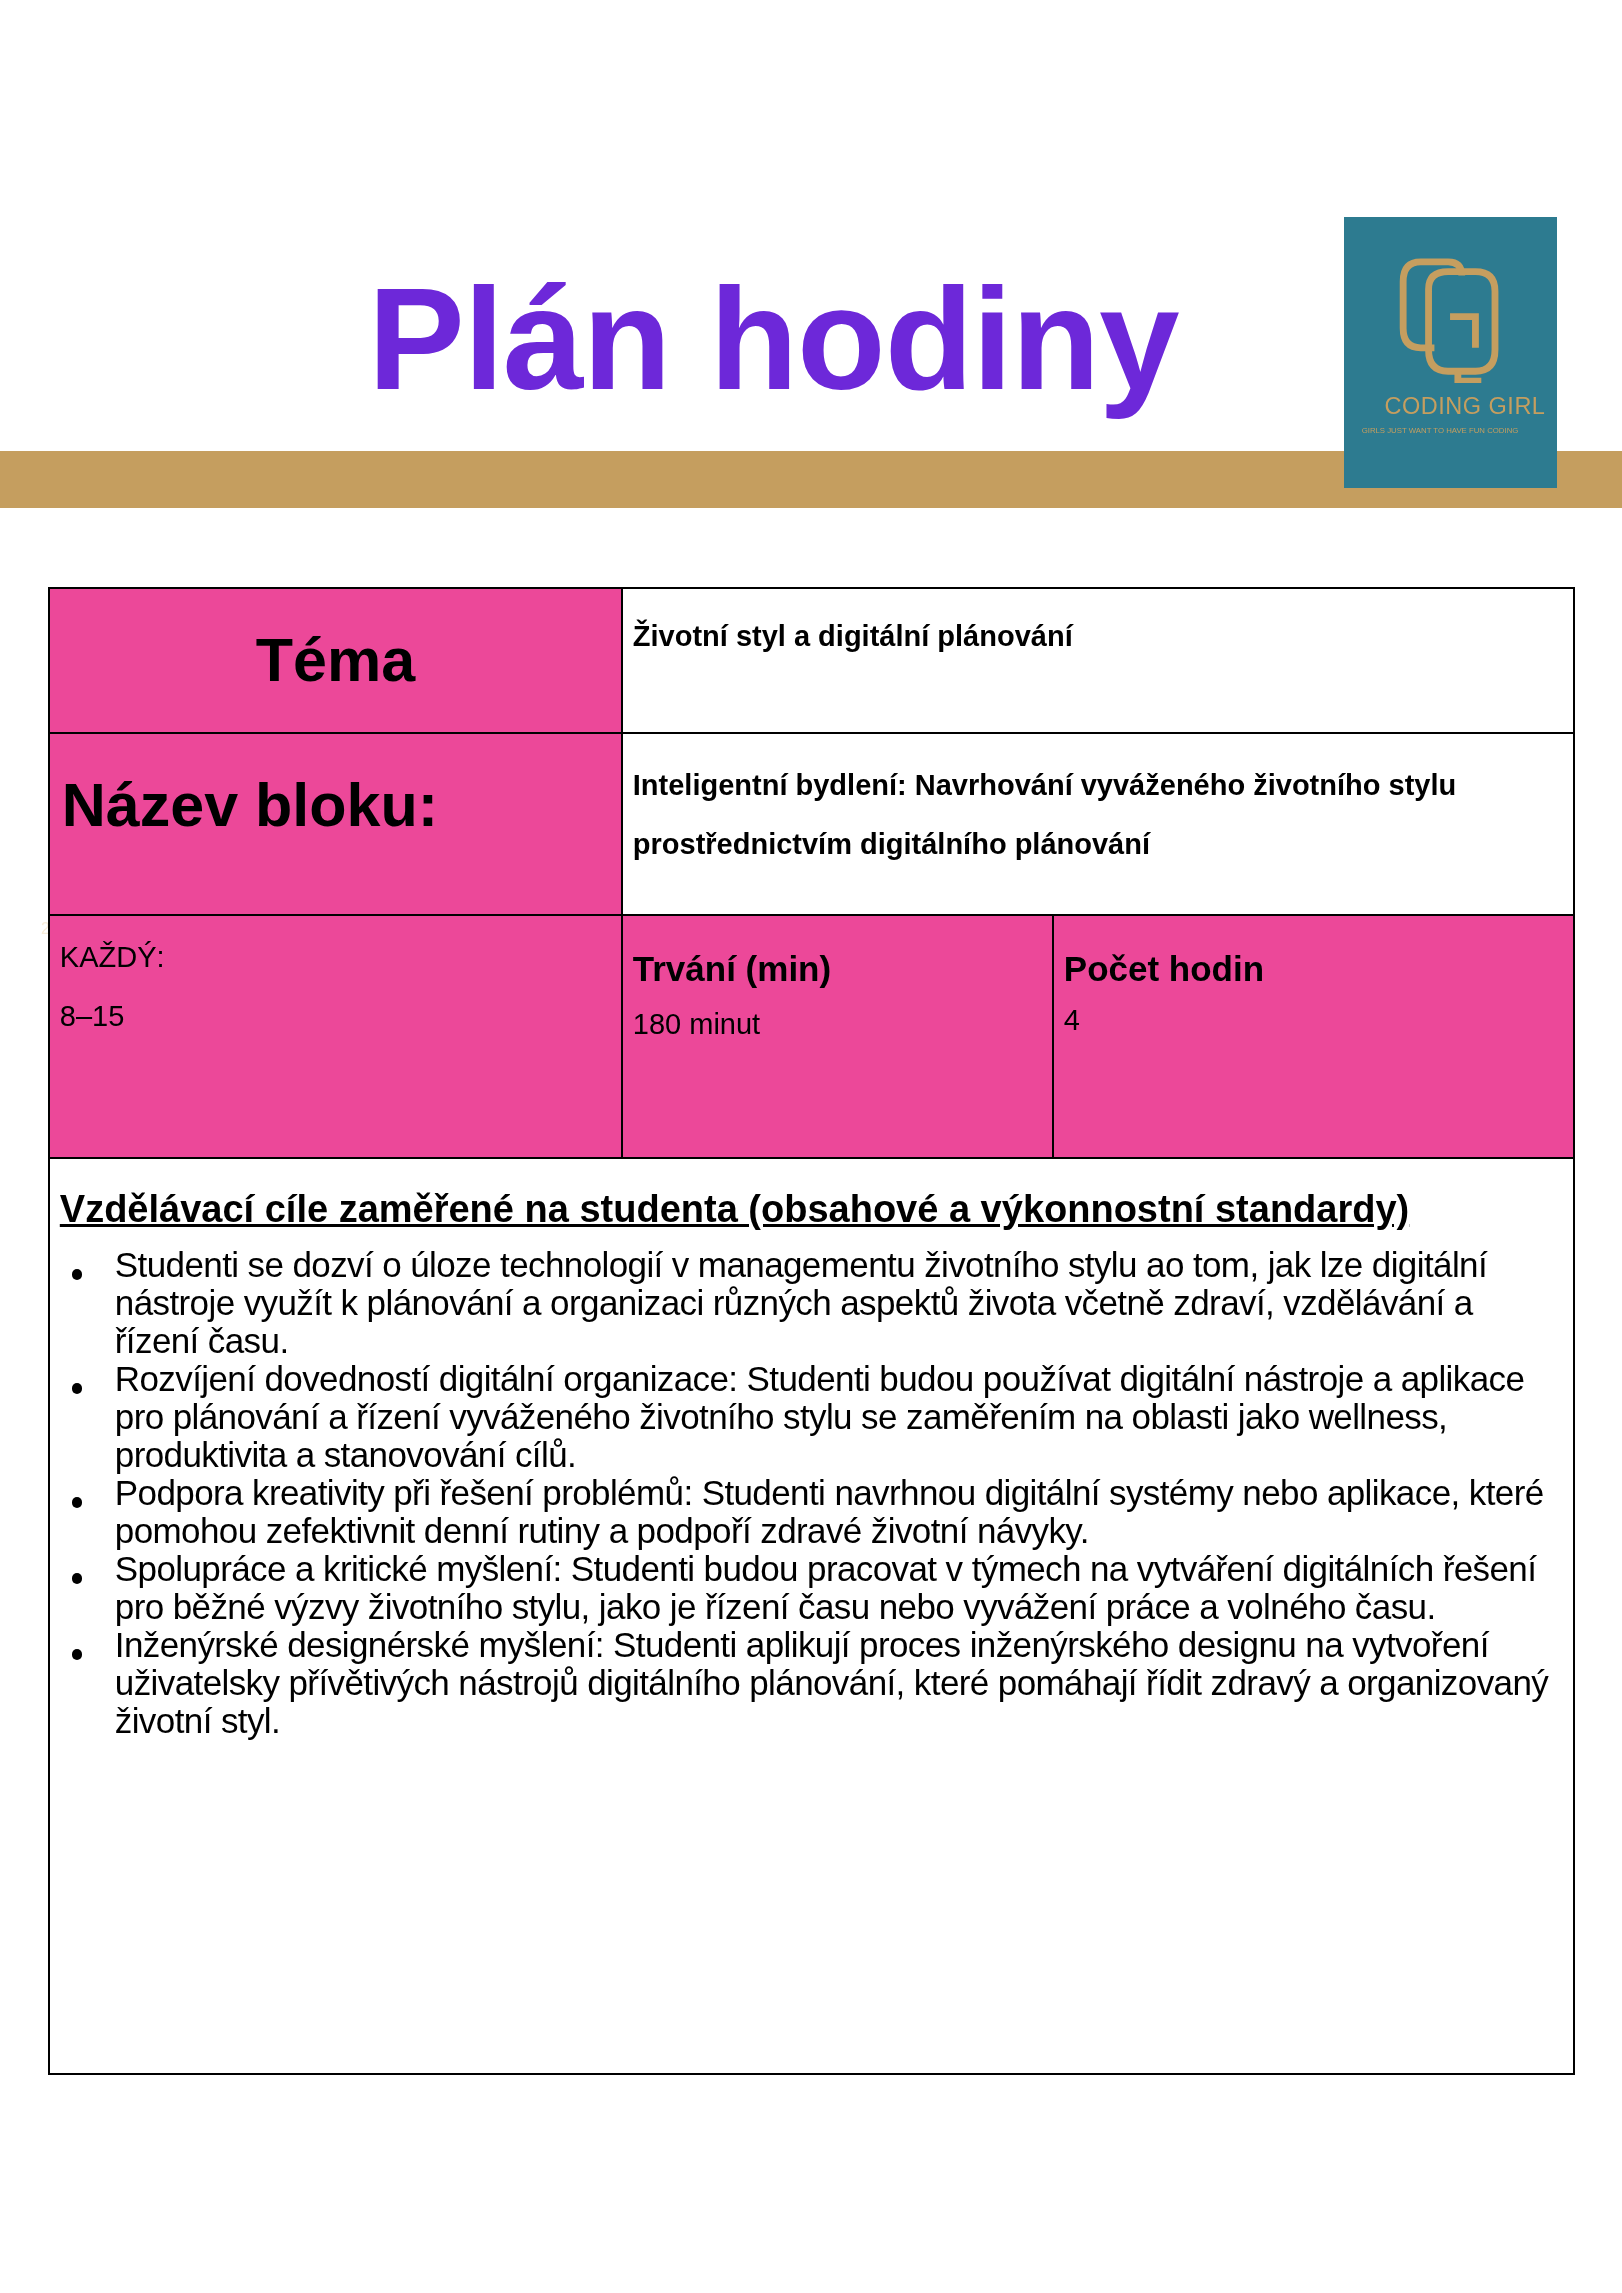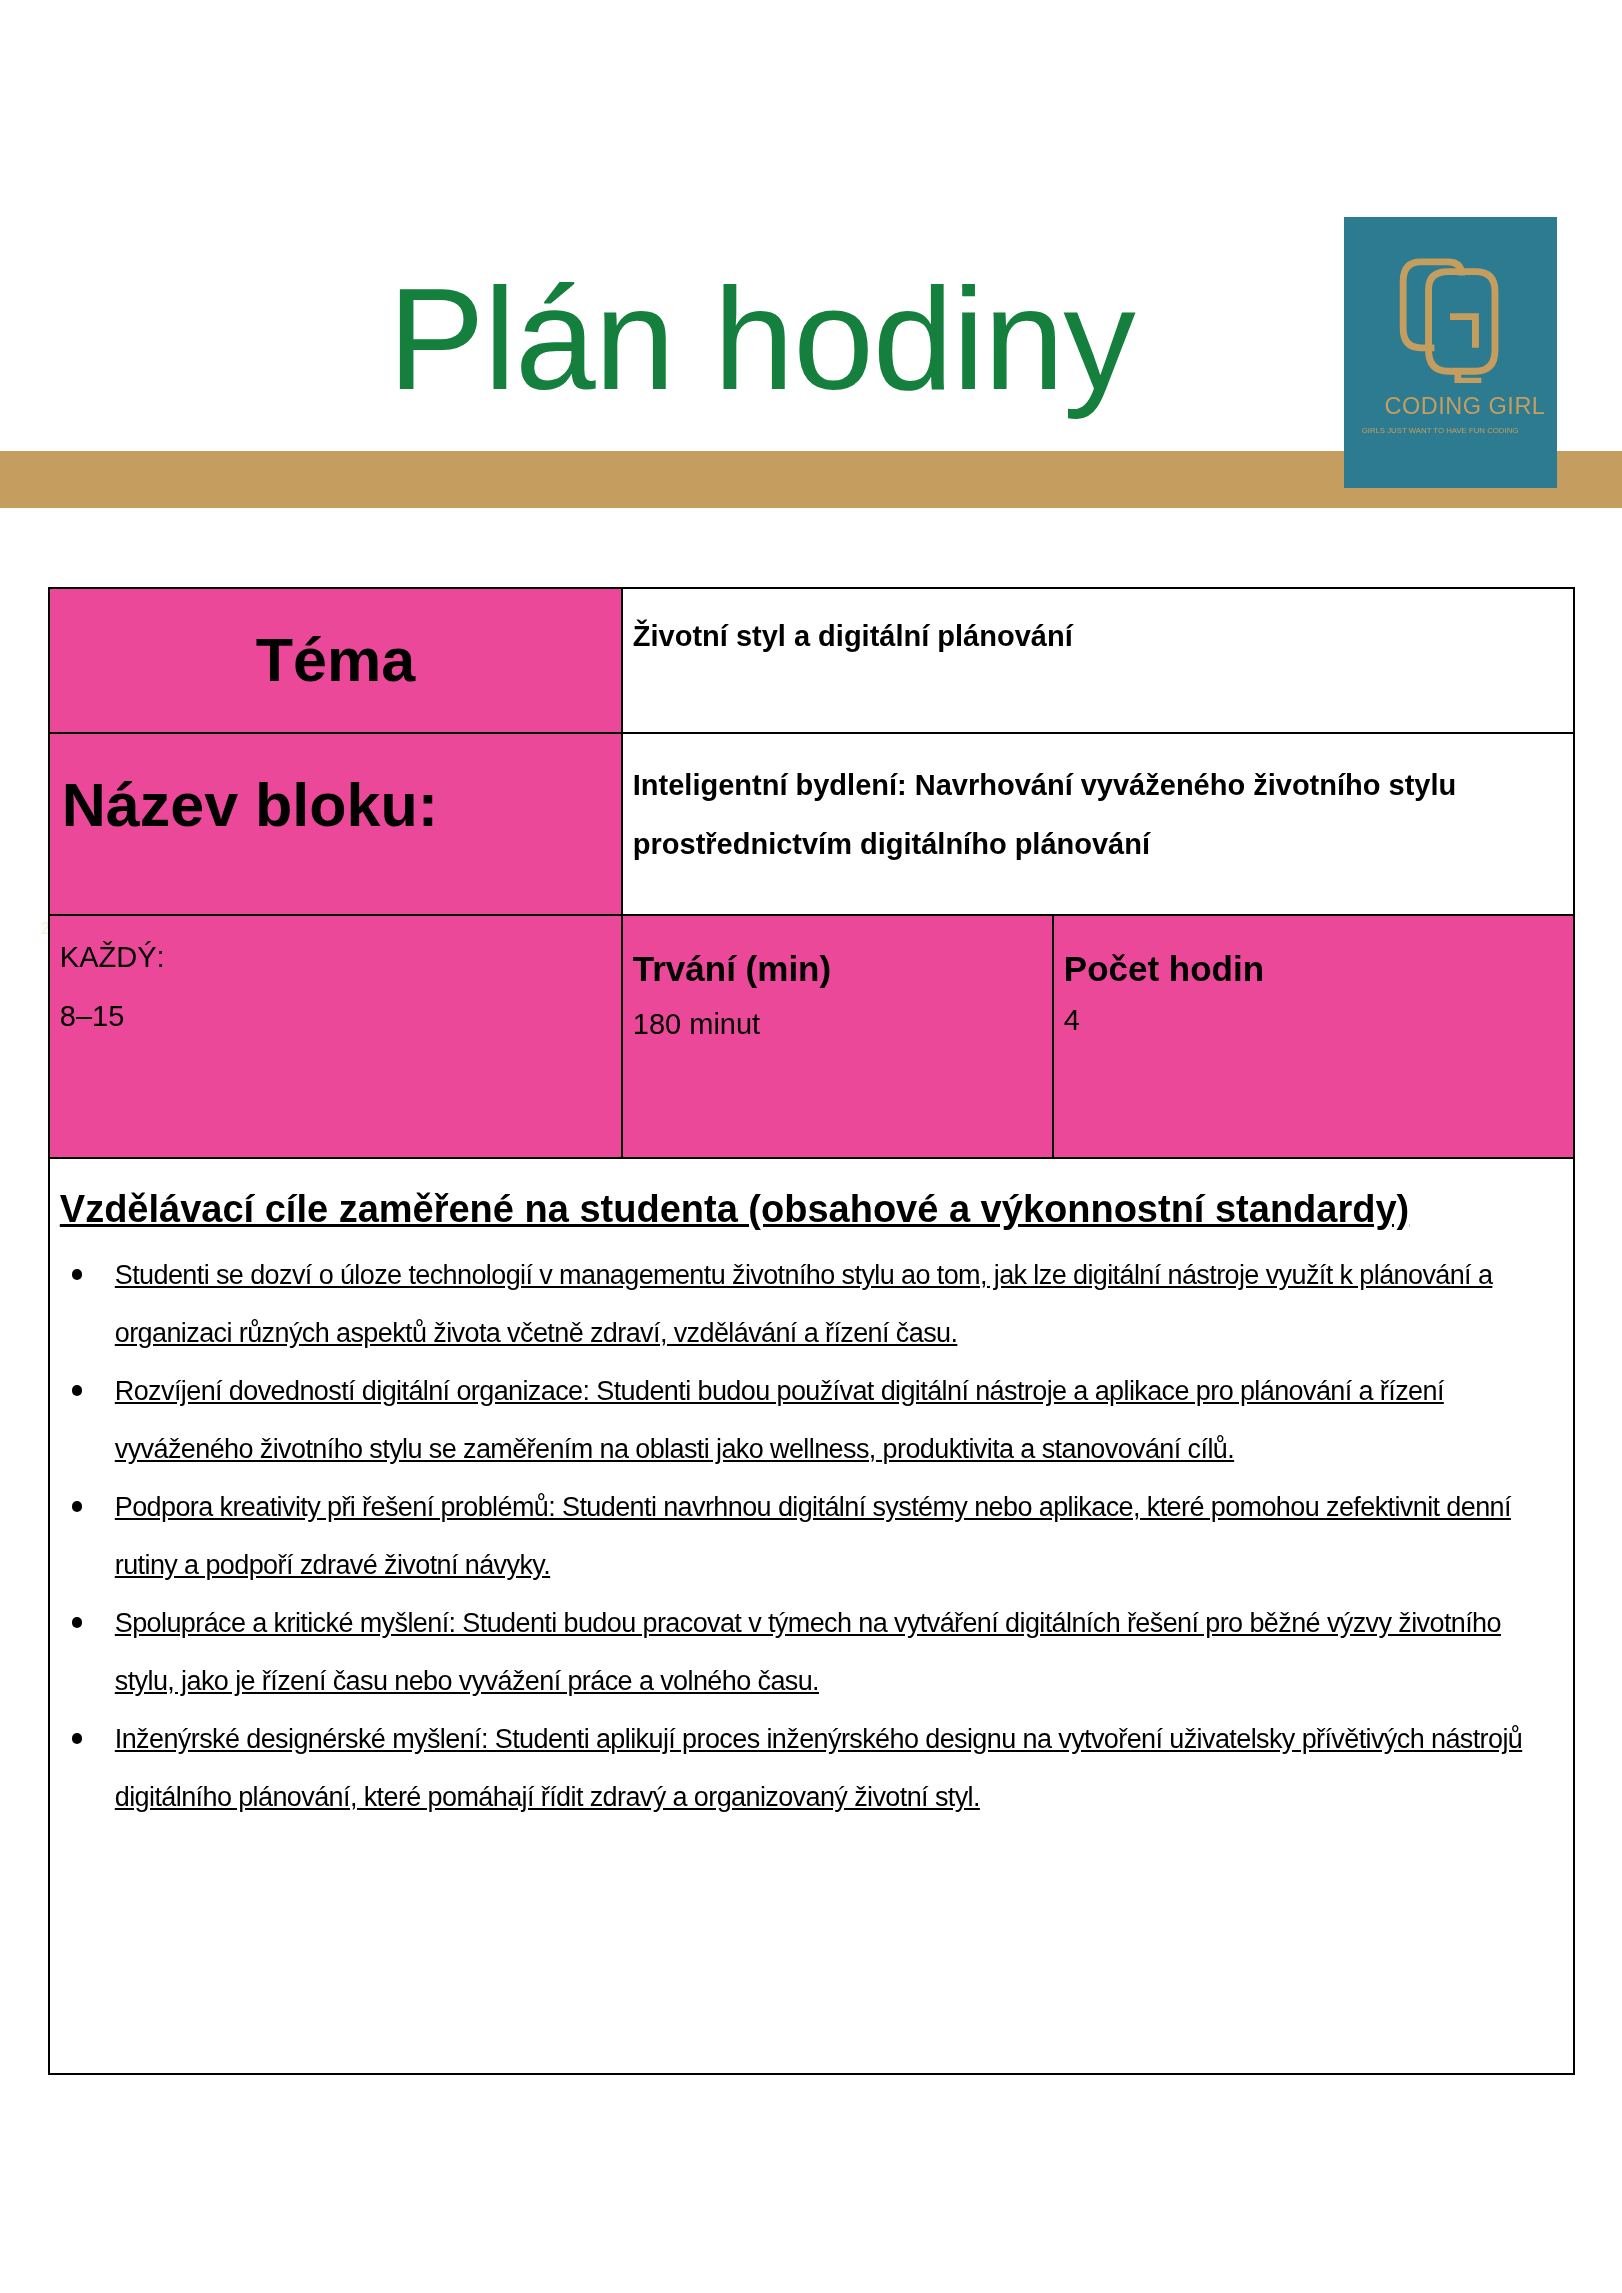--- a/index.html
+++ b/index.html
@@ -27,27 +27,27 @@
       position: absolute;
       left: 41px;
       top: 469px;
       font-family: "Liberation Sans", sans-serif;
       font-size: 15.7px;
       color: #f6ecd9;
       letter-spacing: 0px;
     }
     .page-title {
       position: absolute;
-      left: 388px;
+      left: 368px;
       top: 267px;
       font-family: "Liberation Sans", sans-serif;
-      font-weight: normal;
+      font-weight: bold;
       font-size: 145px;
       line-height: 1;
-      color: #15803d;
+      color: #6d28d9;
       letter-spacing: -1px;
       white-space: nowrap;
     }
     .logo-box {
       position: absolute;
       left: 1344px;
       top: 217px;
       width: 213px;
       height: 271px;
       background: #2d7b90;
@@ -157,23 +157,22 @@
       margin-bottom: 17.6px;
     }
     .obj-list {
       list-style: none;
       margin: 0;
       padding: 0;
     }
     .obj-item {
       position: relative;
       padding-left: 55px;
-      font-size: 27px;
-      line-height: 58px;
-      text-decoration: underline;
+      font-size: 35px;
+      line-height: 38px;
       letter-spacing: -0.6px;
     }
     .bullet {
       position: absolute;
       left: 11.8px;
       top: 23.5px;
       width: 10.8px;
       height: 10.8px;
       border-radius: 50%;
       background: #000;

